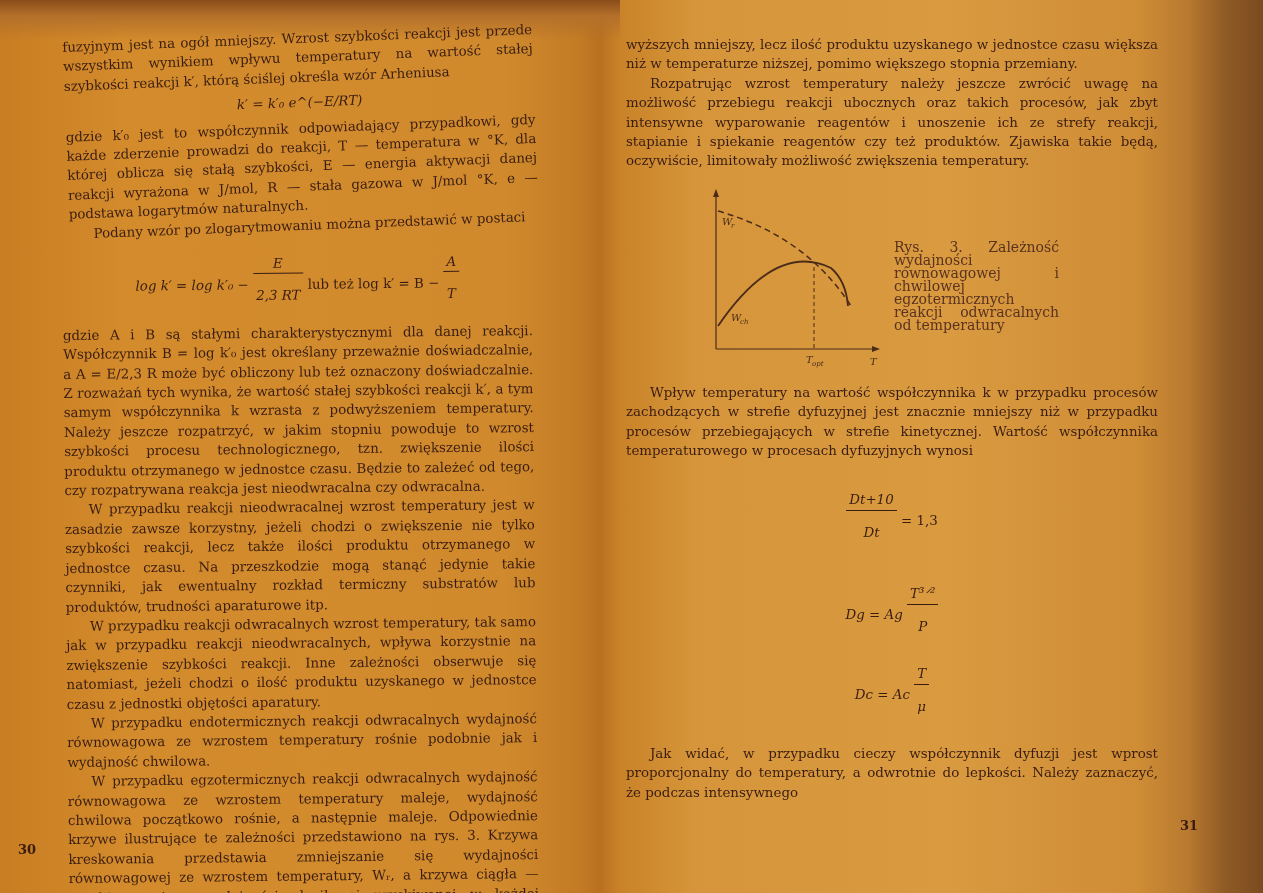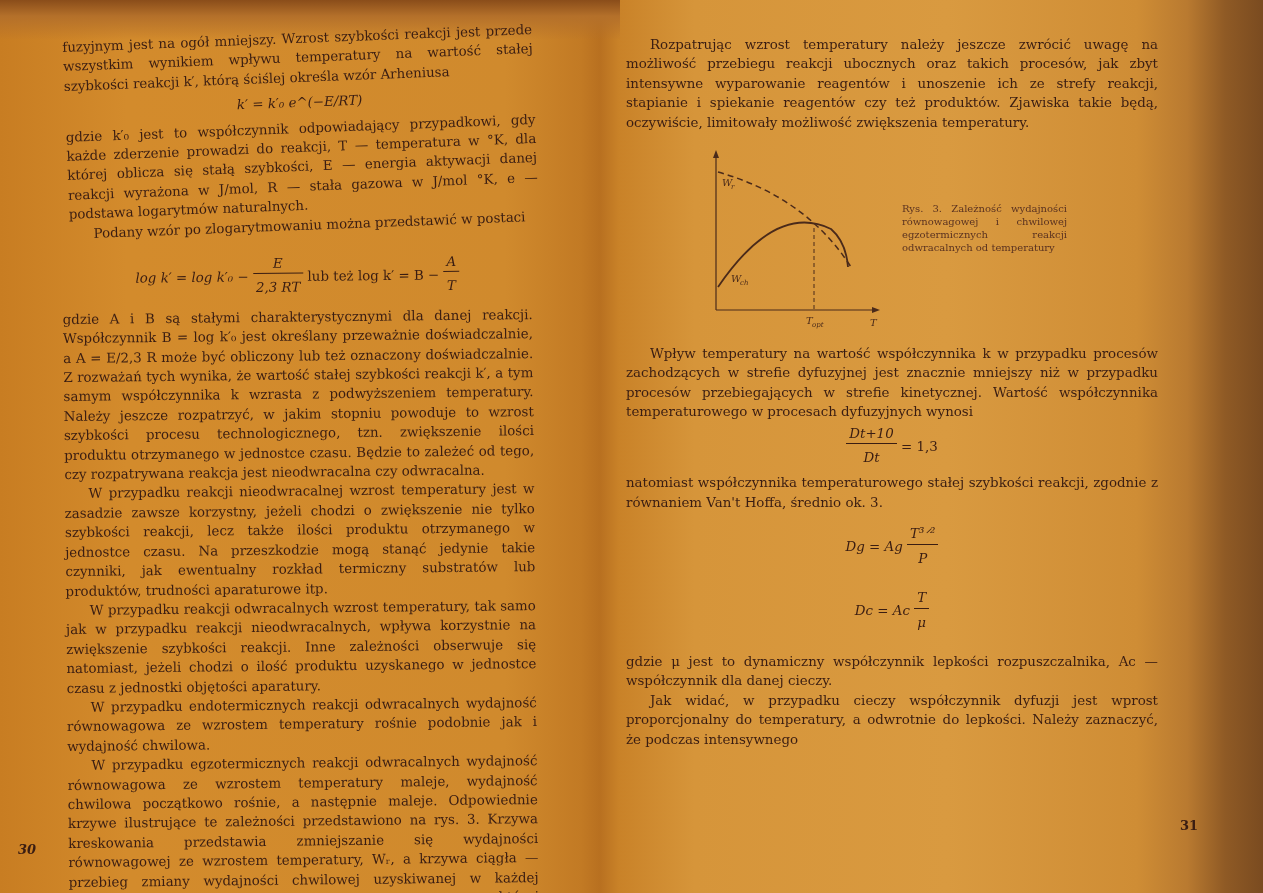--- a/index.html
+++ b/index.html
@@ -20,24 +20,24 @@
   }
   .page { position:absolute; font-size:13.4px; line-height:19.4px; }
   .page p { margin:0; text-align:justify; }
   .indent { text-indent:24px; }
   .left { left:62px; top:38px; width:470px; transform:rotate(-2.2deg); transform-origin:0 0; }
   .left.lower { top:250px; transform:rotate(-0.6deg); }
   .right { left:626px; top:35px; width:532px; }
   .formula { text-align:center; font-style:italic; margin:6px 0; }
   .frac { display:inline-block; vertical-align:middle; text-align:center; }
   .frac .num { display:block; border-bottom:1px solid #3a1d12; padding:0 3px; }
-  .frac .den { display:block; padding:4px 3px; }
+  .frac .den { display:block; padding:12px 3px; }
   .pagenum { position:absolute; font-weight:bold; font-size:13px; }
   .figure { position:relative; height:190px; margin:10px 0 12px; }
-  .fig-caption { position:absolute; left:276px; top:60px; width:165px; font-size:10px; line-height:13px; text-align:justify; color:#5a3220; }
+  .fig-caption { position:absolute; left:268px; top:60px; width:165px; font-size:14px; line-height:13px; text-align:justify; color:#5a3220; }
   svg text { font-family:"DejaVu Serif", serif; font-style:italic; }
 </style>
 </head>
 <body>
 
 <div class="spread"></div>
 <div class="topshade"></div>
 
 <div class="page left">
   <p>fuzyjnym jest na ogół mniejszy. Wzrost szybkości reakcji jest przede wszystkim wynikiem wpływu temperatury na wartość stałej szybkości reakcji k′, którą ściślej określa wzór Arheniusa</p>
@@ -59,23 +59,24 @@
       <span class="den">T</span>
     </span>
   </div>
   <p>gdzie A i B są stałymi charakterystycznymi dla danej reakcji. Współczynnik B = log k′₀ jest określany przeważnie doświadczalnie, a A = E/2,3 R może być obliczony lub też oznaczony doświadczalnie. Z rozważań tych wynika, że wartość stałej szybkości reakcji k′, a tym samym współczynnika k wzrasta z podwyższeniem temperatury. Należy jeszcze rozpatrzyć, w jakim stopniu powoduje to wzrost szybkości procesu technologicznego, tzn. zwiększenie ilości produktu otrzymanego w jednostce czasu. Będzie to zależeć od tego, czy rozpatrywana reakcja jest nieodwracalna czy odwracalna.</p>
   <p class="indent">W przypadku reakcji nieodwracalnej wzrost temperatury jest w zasadzie zawsze korzystny, jeżeli chodzi o zwiększenie nie tylko szybkości reakcji, lecz także ilości produktu otrzymanego w jednostce czasu. Na przeszkodzie mogą stanąć jedynie takie czynniki, jak ewentualny rozkład termiczny substratów lub produktów, trudności aparaturowe itp.</p>
   <p class="indent">W przypadku reakcji odwracalnych wzrost temperatury, tak samo jak w przypadku reakcji nieodwracalnych, wpływa korzystnie na zwiększenie szybkości reakcji. Inne zależności obserwuje się natomiast, jeżeli chodzi o ilość produktu uzyskanego w jednostce czasu z jednostki objętości aparatury.</p>
   <p class="indent">W przypadku endotermicznych reakcji odwracalnych wydajność równowagowa ze wzrostem temperatury rośnie podobnie jak i wydajność chwilowa.</p>
   <p class="indent">W przypadku egzotermicznych reakcji odwracalnych wydajność równowagowa ze wzrostem temperatury maleje, wydajność chwilowa początkowo rośnie, a następnie maleje. Odpowiednie krzywe ilustrujące te zależności przedstawiono na rys. 3. Krzywa kreskowania przedstawia zmniejszanie się wydajności równowagowej ze wzrostem temperatury, Wᵣ, a krzywa ciągła — przebieg zmiany wydajności chwilowej uzyskiwanej w każdej temperaturze w tej samej jednostce czasu. Temperatura, przy której występuje na krzywej maksimum, nazywa się temperaturą optymalną danej reakcji chemicznej i nie zawsze odpowiada temperaturze warunkującej optymalną szybkość przebiegu procesu technologicznego. Początkowy wzrost wydajności chwilowej ze wzrostem temperatury wynika z tego, że proces przebiega szybciej niż w temperaturach niższych. Stopień przemiany jest w temperaturach</p>
 </div>
 
-<div class="pagenum" style="left:18px; top:842px;font-style:italic;">30</div>
+<div class="pagenum" style="left:18px; top:842px;">30</div>
 
 <div class="page right">
+  <p>wyższych mniejszy, lecz ilość produktu uzyskanego w jednostce czasu większa niż w temperaturze niższej, pomimo większego stopnia przemiany.</p>
   <p class="indent">Rozpatrując wzrost temperatury należy jeszcze zwrócić uwagę na możliwość przebiegu reakcji ubocznych oraz takich procesów, jak zbyt intensywne wyparowanie reagentów i unoszenie ich ze strefy reakcji, stapianie i spiekanie reagentów czy też produktów. Zjawiska takie będą, oczywiście, limitowały możliwość zwiększenia temperatury.</p>
 
   <div class="figure">
     <svg width="260" height="190" viewBox="0 0 260 190">
       <line x1="90" y1="168" x2="90" y2="12" stroke="#4a2a1a" stroke-width="1.2"></line>
       <polygon points="87,16 90,8 93,16" fill="#4a2a1a"></polygon>
       <line x1="90" y1="168" x2="250" y2="168" stroke="#4a2a1a" stroke-width="1.2"></line>
       <polygon points="246,165 254,168 246,171" fill="#4a2a1a"></polygon>
       <path d="M92,30 Q180,55 225,125" stroke="#4a2a1a" stroke-width="1.5" fill="none" stroke-dasharray="6,4"></path>
       <path d="M92,145 Q150,60 205,87 Q220,100 222,125" stroke="#4a2a1a" stroke-width="1.8" fill="none"></path>
@@ -85,39 +86,37 @@
       <text x="105" y="140" font-size="10" fill="#4a2a1a">W</text>
         <text x="114" y="143" font-size="7" fill="#4a2a1a">ch</text>
       <text x="180" y="182" font-size="10" fill="#4a2a1a">T</text>
         <text x="186" y="185" font-size="7" fill="#4a2a1a">opt</text>
       <text x="244" y="184" font-size="10" fill="#4a2a1a">T</text>
     </svg>
     <div class="fig-caption">Rys. 3. Zależność wydajności równowagowej i chwilowej egzotermicznych reakcji odwracalnych od temperatury</div>
   </div>
 
   <p class="indent">Wpływ temperatury na wartość współczynnika k w przypadku procesów zachodzących w strefie dyfuzyjnej jest znacznie mniejszy niż w przypadku procesów przebiegających w strefie kinetycznej. Wartość współczynnika temperaturowego w procesach dyfuzyjnych wynosi</p>
-  <div class="formula" style="margin:2px 0">
+  <div class="formula" style="margin:30px 0">
     <span class="frac">
       <span class="num">Dt+10</span>
       <span class="den">Dt</span>
     </span>
     <span style="font-style:normal">= 1,3</span>
   </div>
-  <p>natomiast współczynnika temperaturowego stałej szybkości reakcji, zgodnie z równaniem Van't Hoffa, średnio ok. 3.</p>
   <div class="formula" style="margin:12px 0">
     <span>Dg = Ag</span>
     <span class="frac">
       <span class="num">T³ᐟ²</span>
       <span class="den">P</span>
     </span>
   </div>
   <div class="formula" style="margin:16px 0">
     <span>Dc = Ac</span>
     <span class="frac">
       <span class="num">T</span>
       <span class="den">μ</span>
     </span>
   </div>
-  <p>gdzie μ jest to dynamiczny współczynnik lepkości rozpuszczalnika, Ac — współczynnik dla danej cieczy.</p>
   <p class="indent">Jak widać, w przypadku cieczy współczynnik dyfuzji jest wprost proporcjonalny do temperatury, a odwrotnie do lepkości. Należy zaznaczyć, że podczas intensywnego</p>
 </div>
 
 <div class="pagenum" style="left:1180px; top:818px;">31</div>
 
 </body></html>

